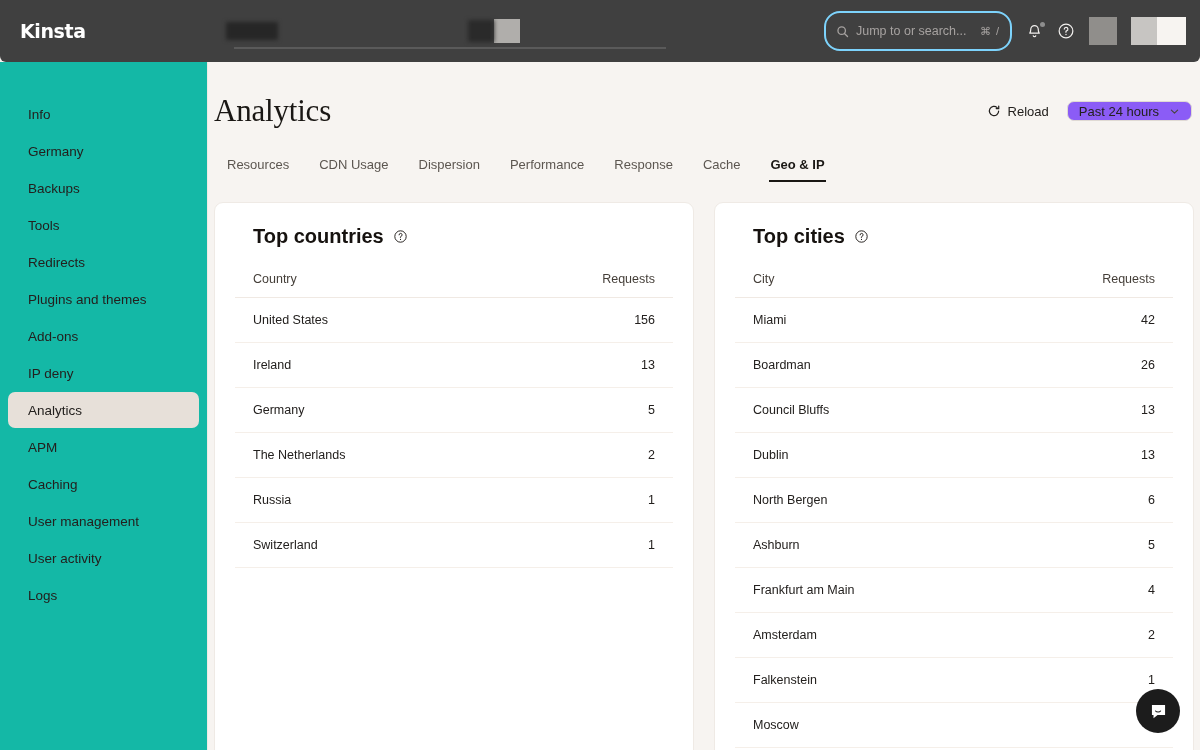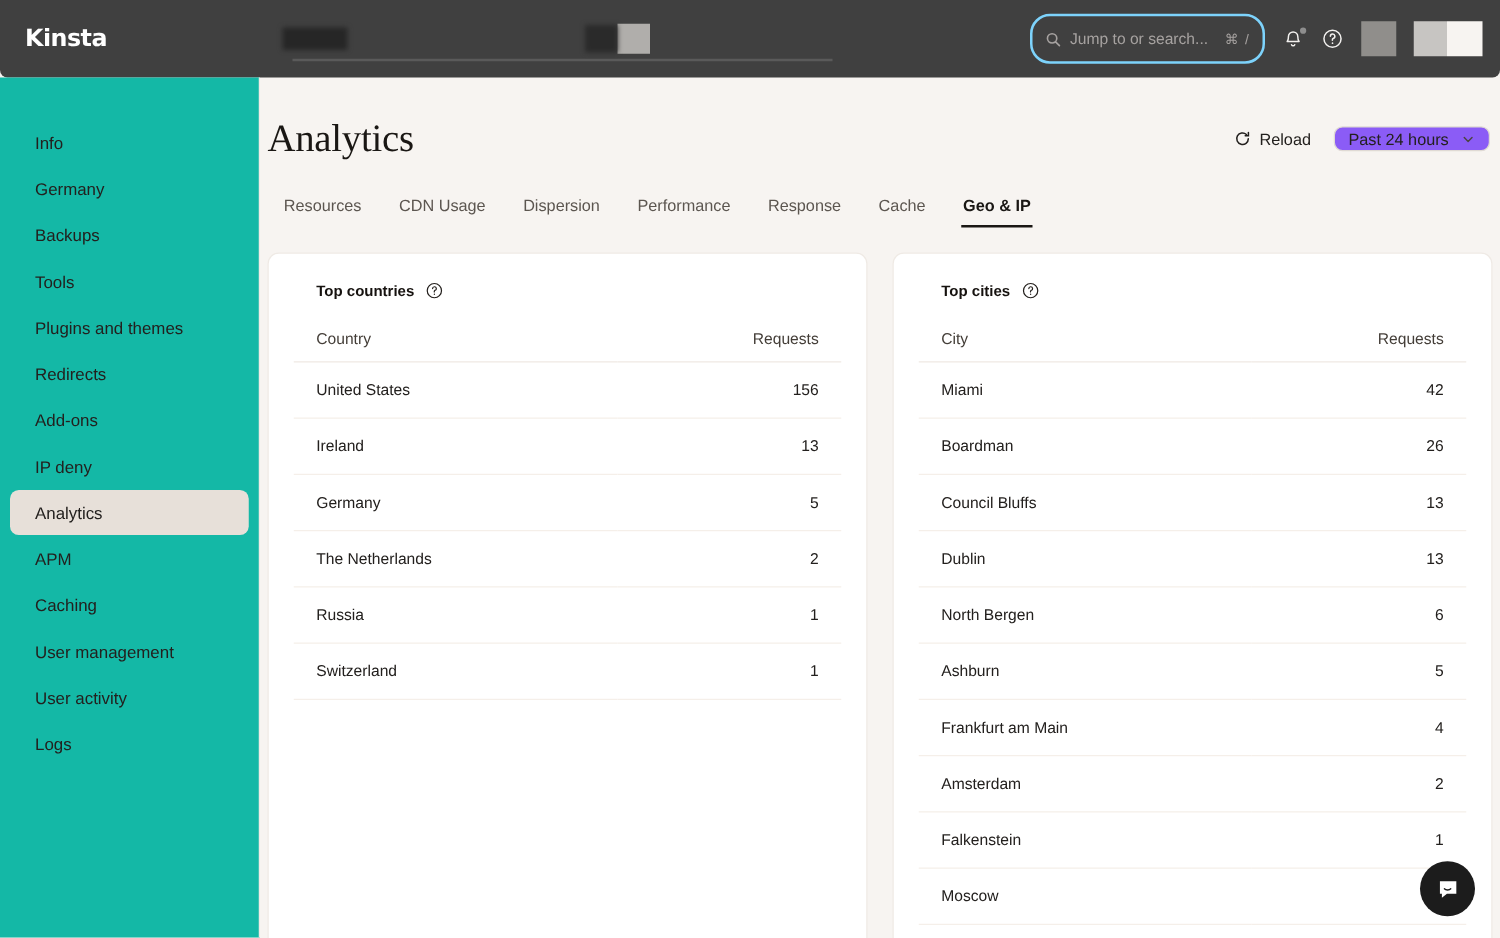--- a/index.html
+++ b/index.html
@@ -188,21 +188,21 @@
     flex: 1 1 0;
     background: #FFFFFF;
     border: 1px solid #EFEAE5;
     border-radius: 9px;
     height: 560px;
     padding: 22px 20px 0 20px;
     overflow: hidden;
   }
   .card-title {
     display: flex; align-items: center; gap: 9px;
-    font-size: 12px;
+    font-size: 20px;
     font-weight: 600;
     color: #16120F;
     padding-left: 18px;
     margin-bottom: 24px;
   }
   .tbl { width: 100%; border-collapse: collapse; }
   .tbl th {
     font-size: 12.5px;
     font-weight: 400;
     color: #443E38;
@@ -282,24 +282,24 @@
       <div class="side-item">
         <span>Germany</span>
       </div>
       <div class="side-item">
         <span>Backups</span>
       </div>
       <div class="side-item">
         <span>Tools</span>
       </div>
       <div class="side-item">
+        <span>Redirects</span>
+      </div>
+      <div class="side-item">
         <span>Plugins and themes</span>
-      </div>
-      <div class="side-item">
-        <span>Redirects</span>
       </div>
       <div class="side-item">
         <span>Add-ons</span>
       </div>
       <div class="side-item">
         <span>IP deny</span>
       </div>
       <div class="side-item active">
         <span>Analytics</span>
       </div>

